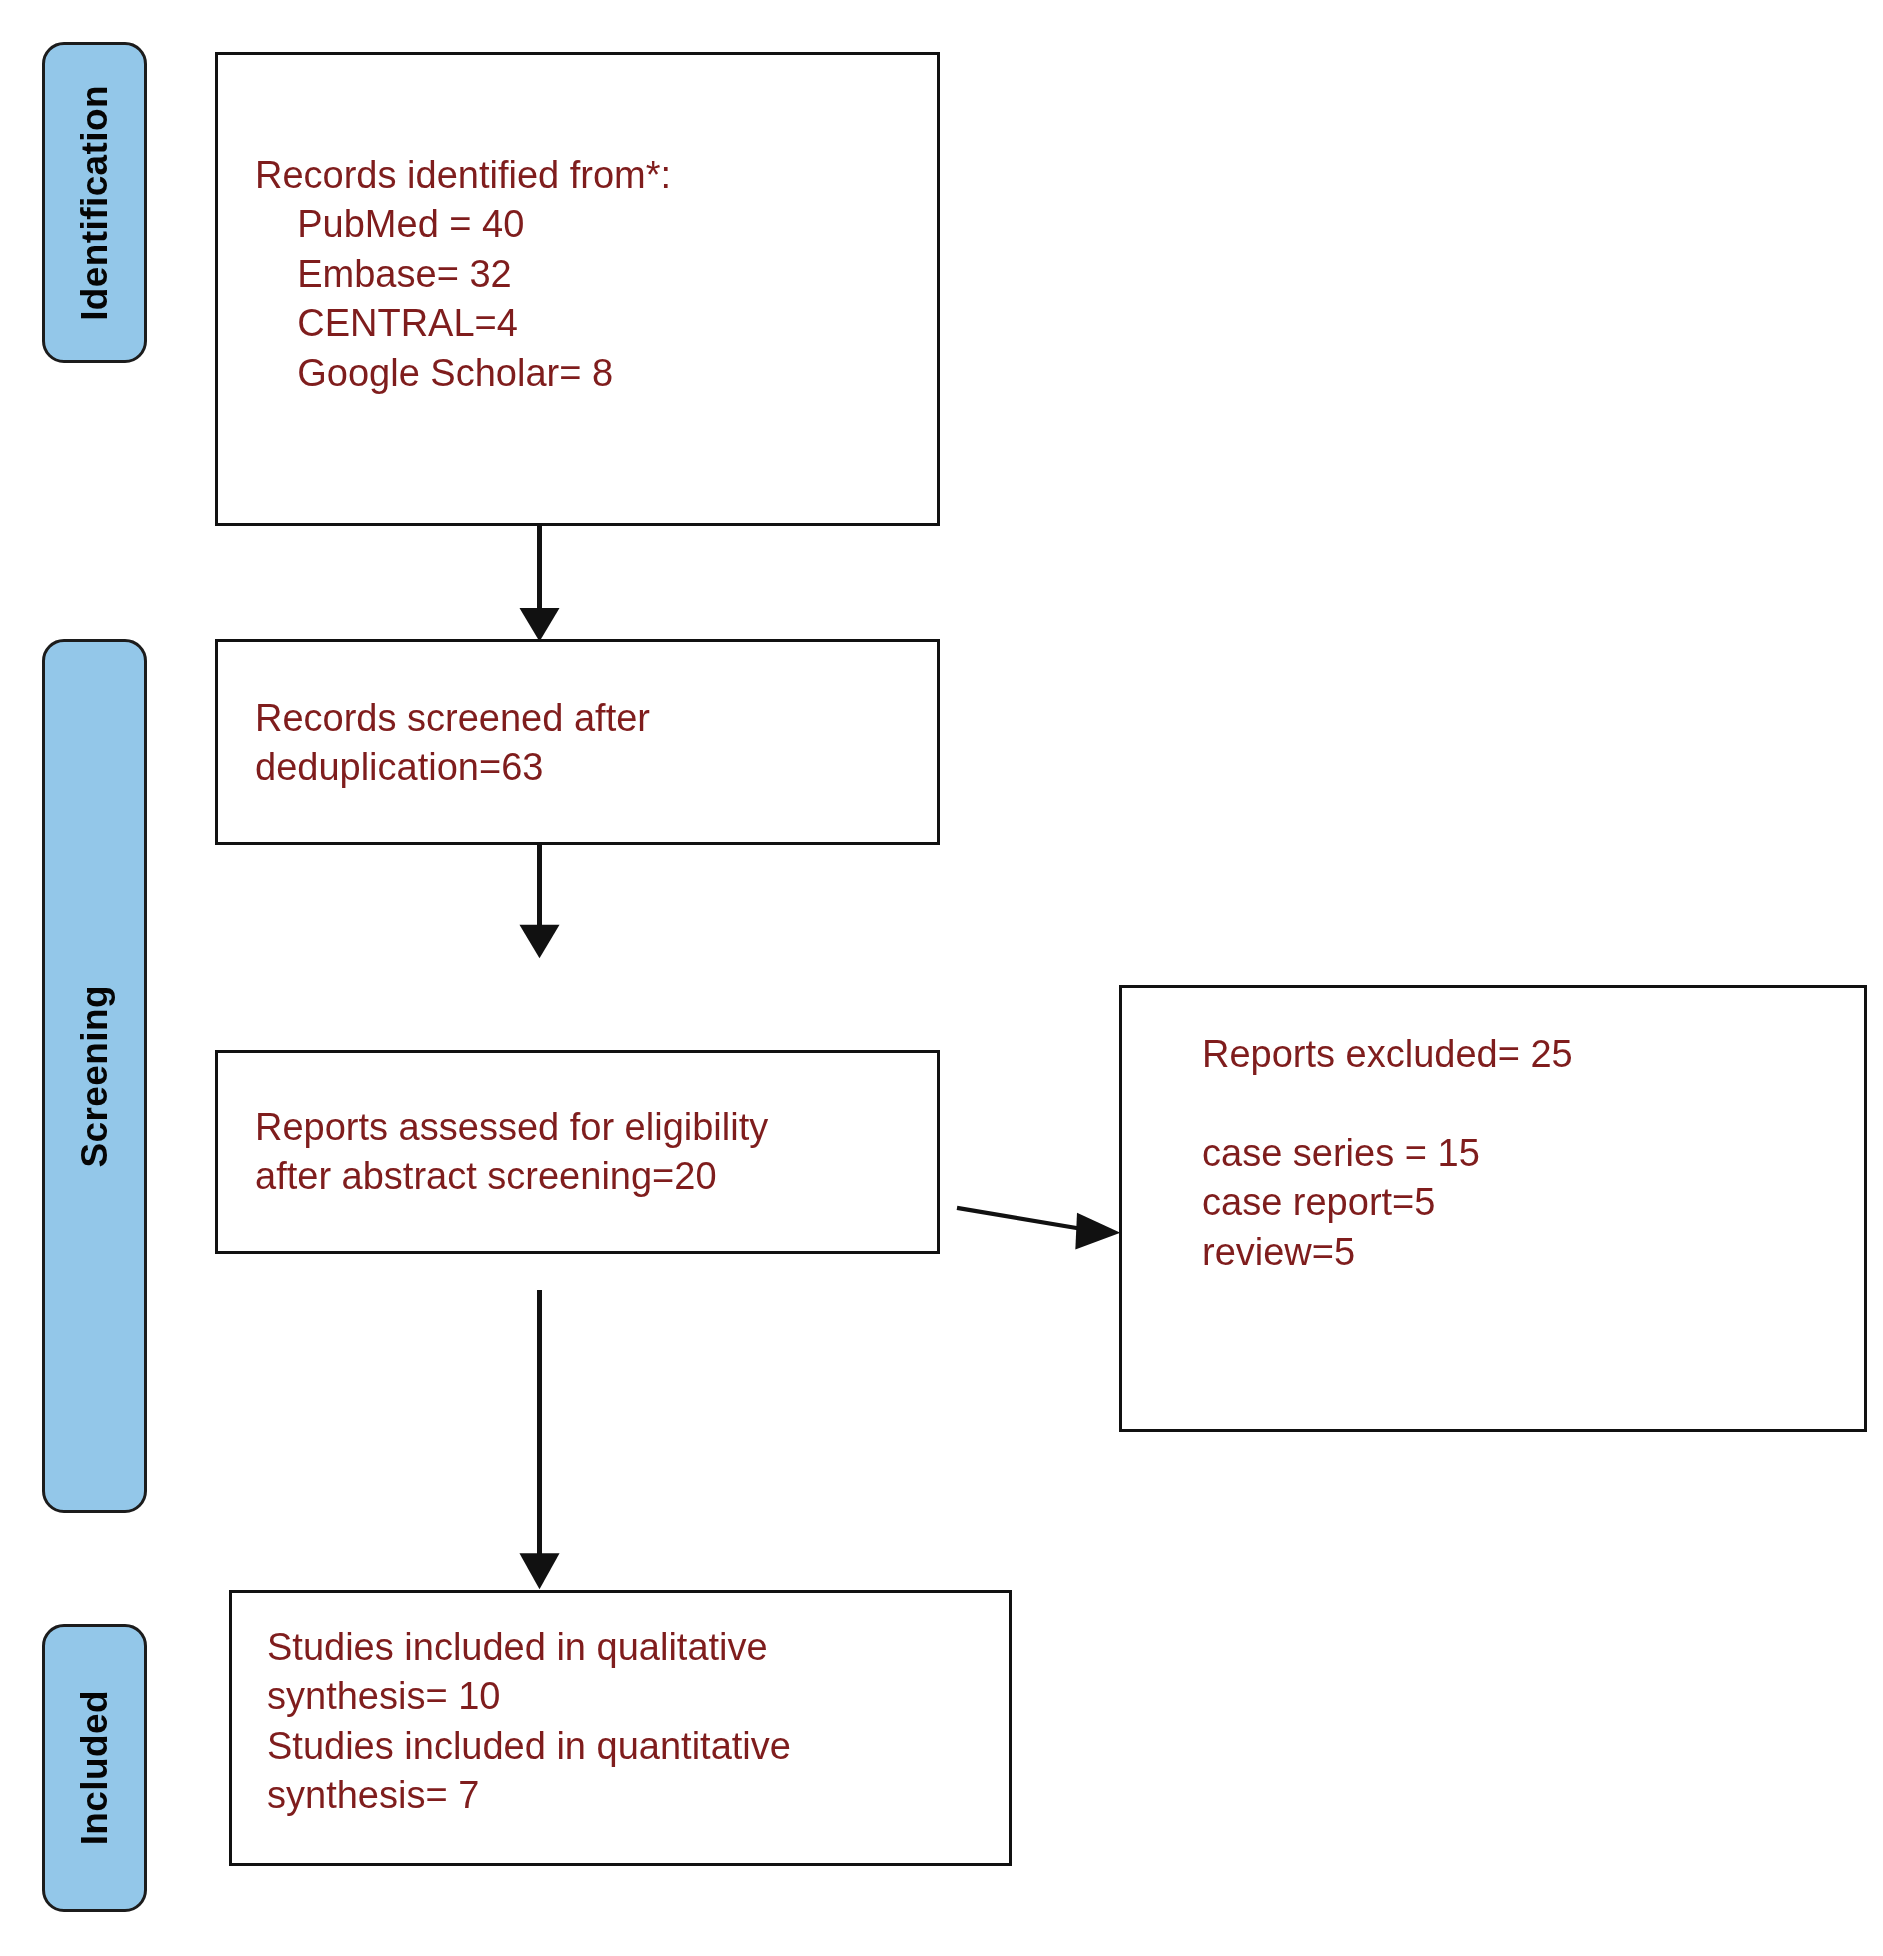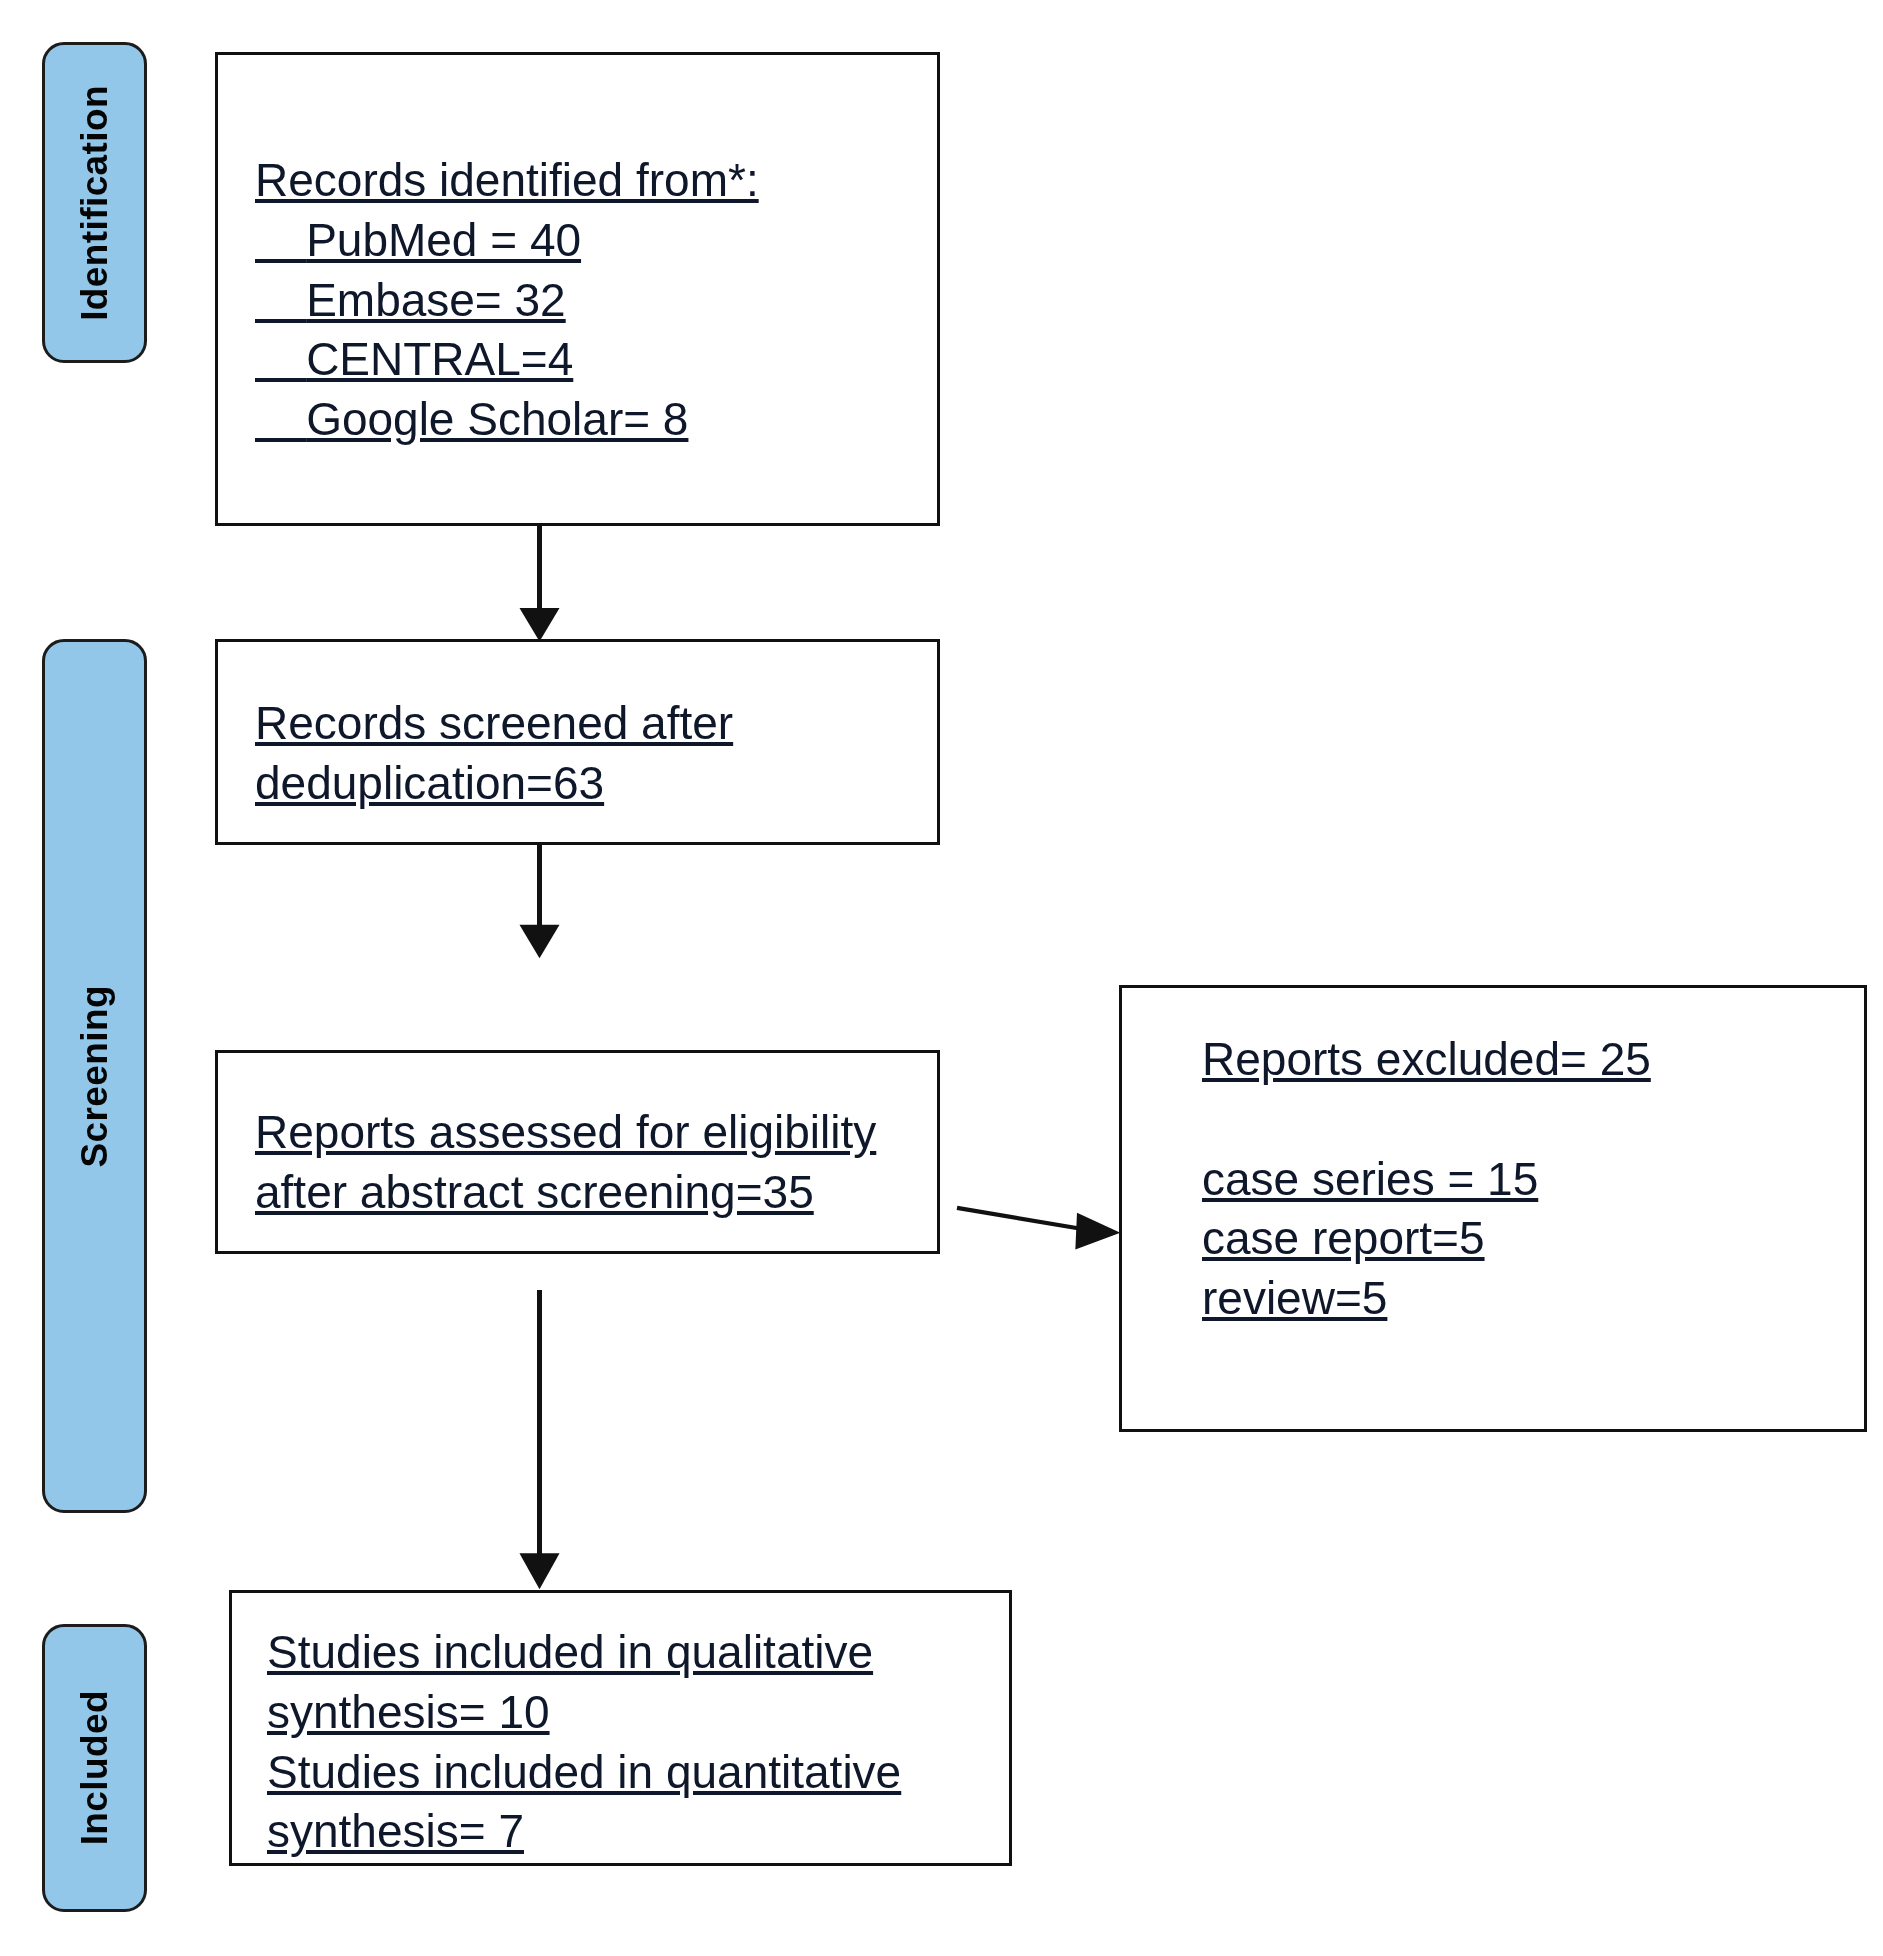--- a/index.html
+++ b/index.html
@@ -44,25 +44,24 @@
   
   .flow-box {
     position: absolute;
     background: #ffffff;
     border: 3.3px solid #111111;
     box-sizing: border-box;
     padding: 0;
   }
   .box-text {
     position: absolute;
-    font-size: 46px;
-    color: #0f172a;
+    font-size: 38px;
+    color: #7f1d1d;
     line-height: 1.30;
     white-space: pre-wrap;
-    text-decoration: underline;
   }
 
   
   .arrow-svg {
     position: absolute;
     overflow: visible;
   }
   .arrow-line {
     stroke: #111111;
     stroke-width: 6;
@@ -113,21 +112,21 @@
 deduplication=63</div>
   </div>
 
   <svg class="arrow-svg" style="left:501px; top:843px; width:77px; height:121px;" viewBox="0 0 92 145">
     <line class="arrow-line" x1="46" y1="0" x2="46" y2="105"></line>
     <polygon class="arrow-head" points="22,98 70,98 46,138"></polygon>
   </svg>
 
   <div class="flow-box" style="left:215px; top:1050px; width:725px; height:204px;">
     <div class="box-text" style="left:37px; top:50px; width:668px;">Reports assessed for eligibility
-after abstract screening=35</div>
+after abstract screening=20</div>
   </div>
 
   <svg class="arrow-svg" style="left:952px; top:1186px; width:175px; height:92px;" viewBox="0 0 210 110">
     <line class="arrow-line-thin" x1="6" y1="26" x2="160" y2="52"></line>
     <polygon class="arrow-head" points="150,32 202,56 148,76"></polygon>
   </svg>
 
   <div class="flow-box" style="left:1119px; top:985px; width:748px; height:447px;">
     <div class="box-text" style="left:43px; top:42px; width:668px;margin-left:37px;">Reports excluded= 25
 

